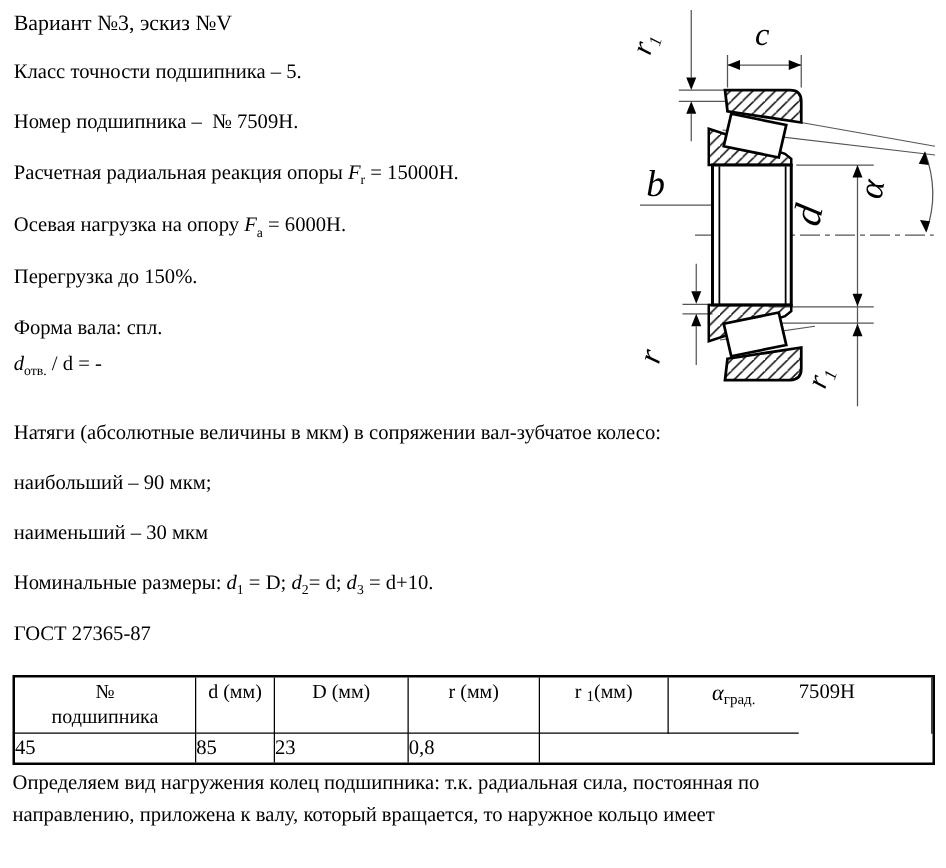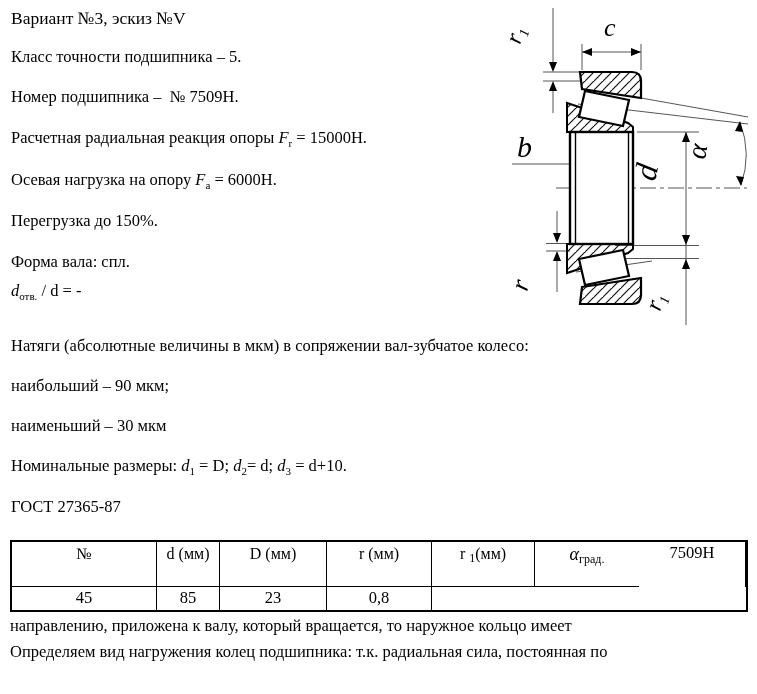--- a/index.html
+++ b/index.html
@@ -16,21 +16,21 @@
   
   .tbl{
     position:absolute;left:10px;top:540px;
     display:grid;
     grid-template-columns:145px 63px 107px 105px 103px 104px 107px;
     grid-template-rows:45px 23px;
     border:2px solid #000;
   }
   .hcell{border-right:1px solid #000;border-bottom:1px solid #000;
          text-align:center;font-size:16px;padding-top:2px;line-height:20px}
-  .dcell{border-right:1px solid #000;text-align:center;font-size:16.5px;line-height:22px}
+  .dcell{border-right:1px solid #000;font-size:16.5px;line-height:22px}
   .nr{border-right:none}
   .tsub{font-size:12px;vertical-align:-3px;line-height:0}
   .alpha-h{font-style:italic;font-size:18px}
   
   .concl{position:absolute;left:10px;top:613px;font-size:16.5px;line-height:26px;white-space:nowrap}
 </style>
 </head>
 <body>
 
 <div class="line title" style="top:8px">Вариант №3, эскиз №V</div>
@@ -121,30 +121,31 @@
     <text x="527" y="292" font-size="26" transform="rotate(-75 527 292)">r</text>
     <text x="655" y="182" font-size="32" transform="rotate(-78 655 182)">d</text>
     <text x="660" y="312" font-size="24" transform="rotate(-72 660 312)"><tspan>r</tspan><tspan font-size="14" dy="5">1</tspan></text>
     <text x="705" y="160" font-size="28" transform="rotate(-80 705 160)">α</text>
   </g>
 </svg>
 
 <div class="tbl">
   <div class="hcell">
     <div>№</div>
+    <div>подшипника</div>
   </div>
   <div class="hcell">d (мм)</div>
   <div class="hcell">D (мм)</div>
   <div class="hcell">r (мм)</div>
   <div class="hcell"><span>r </span><span class="tsub">1</span><span>(мм)</span></div>
   <div class="hcell nr"><span class="alpha-h">α</span><span class="tsub">град.</span></div>
 
   <div class="dcell">7509Н</div>
   <div class="dcell">45</div>
   <div class="dcell">85</div>
   <div class="dcell">23</div>
   <div class="dcell">0,8</div>
 </div>
 
 <div class="concl">
+  <div>Определяем вид нагружения колец подшипника: т.к. радиальная сила, постоянная по</div>
   <div>направлению, приложена к валу, который вращается, то наружное кольцо имеет</div>
-  <div>Определяем вид нагружения колец подшипника: т.к. радиальная сила, постоянная по</div>
 </div>
 
 </body></html>

